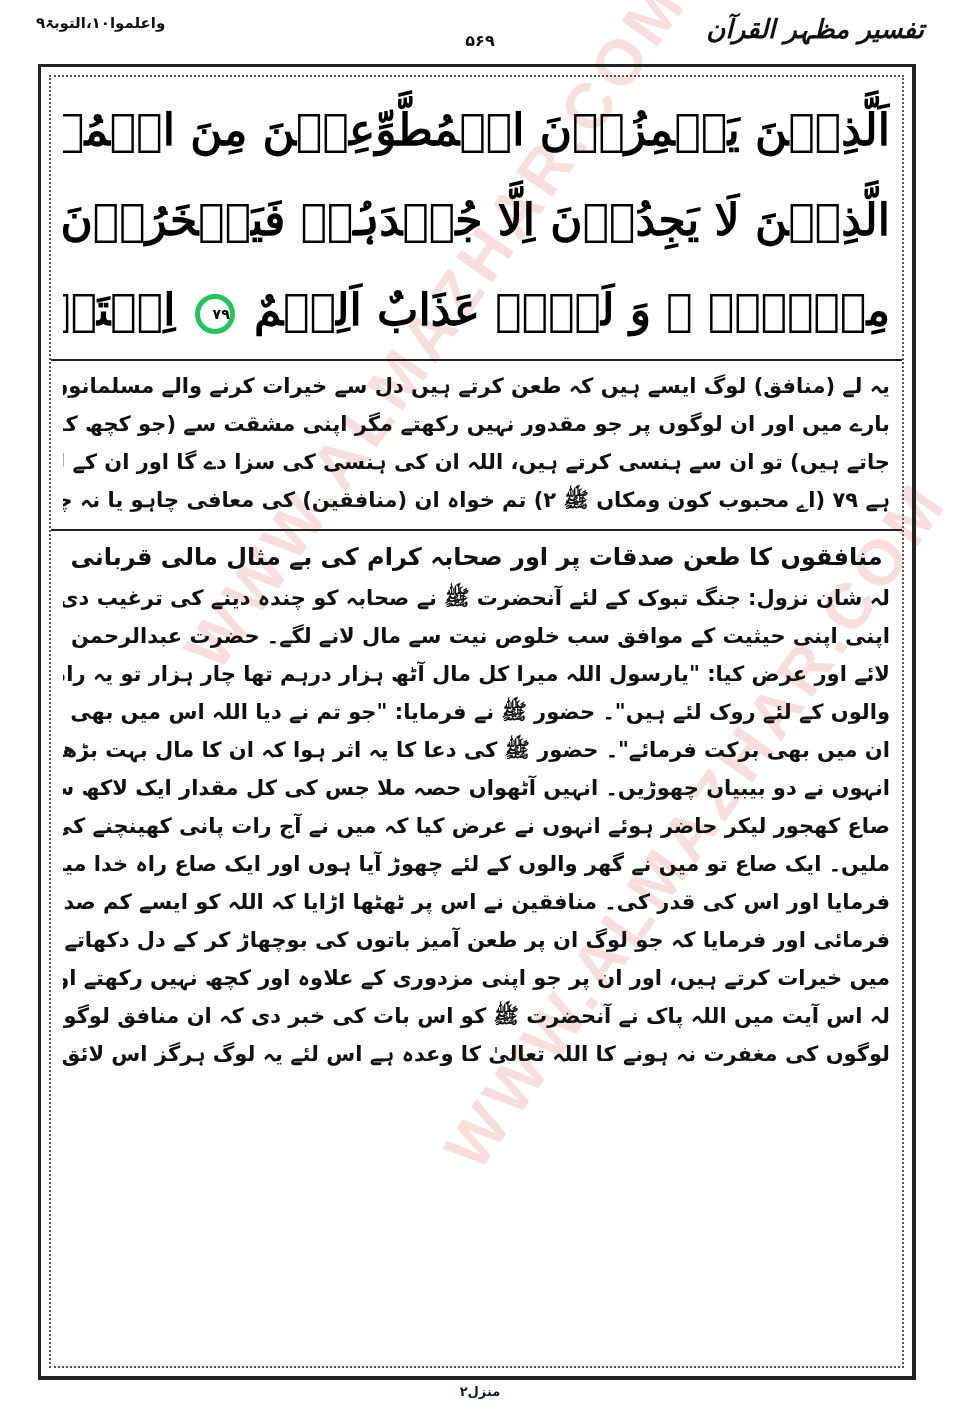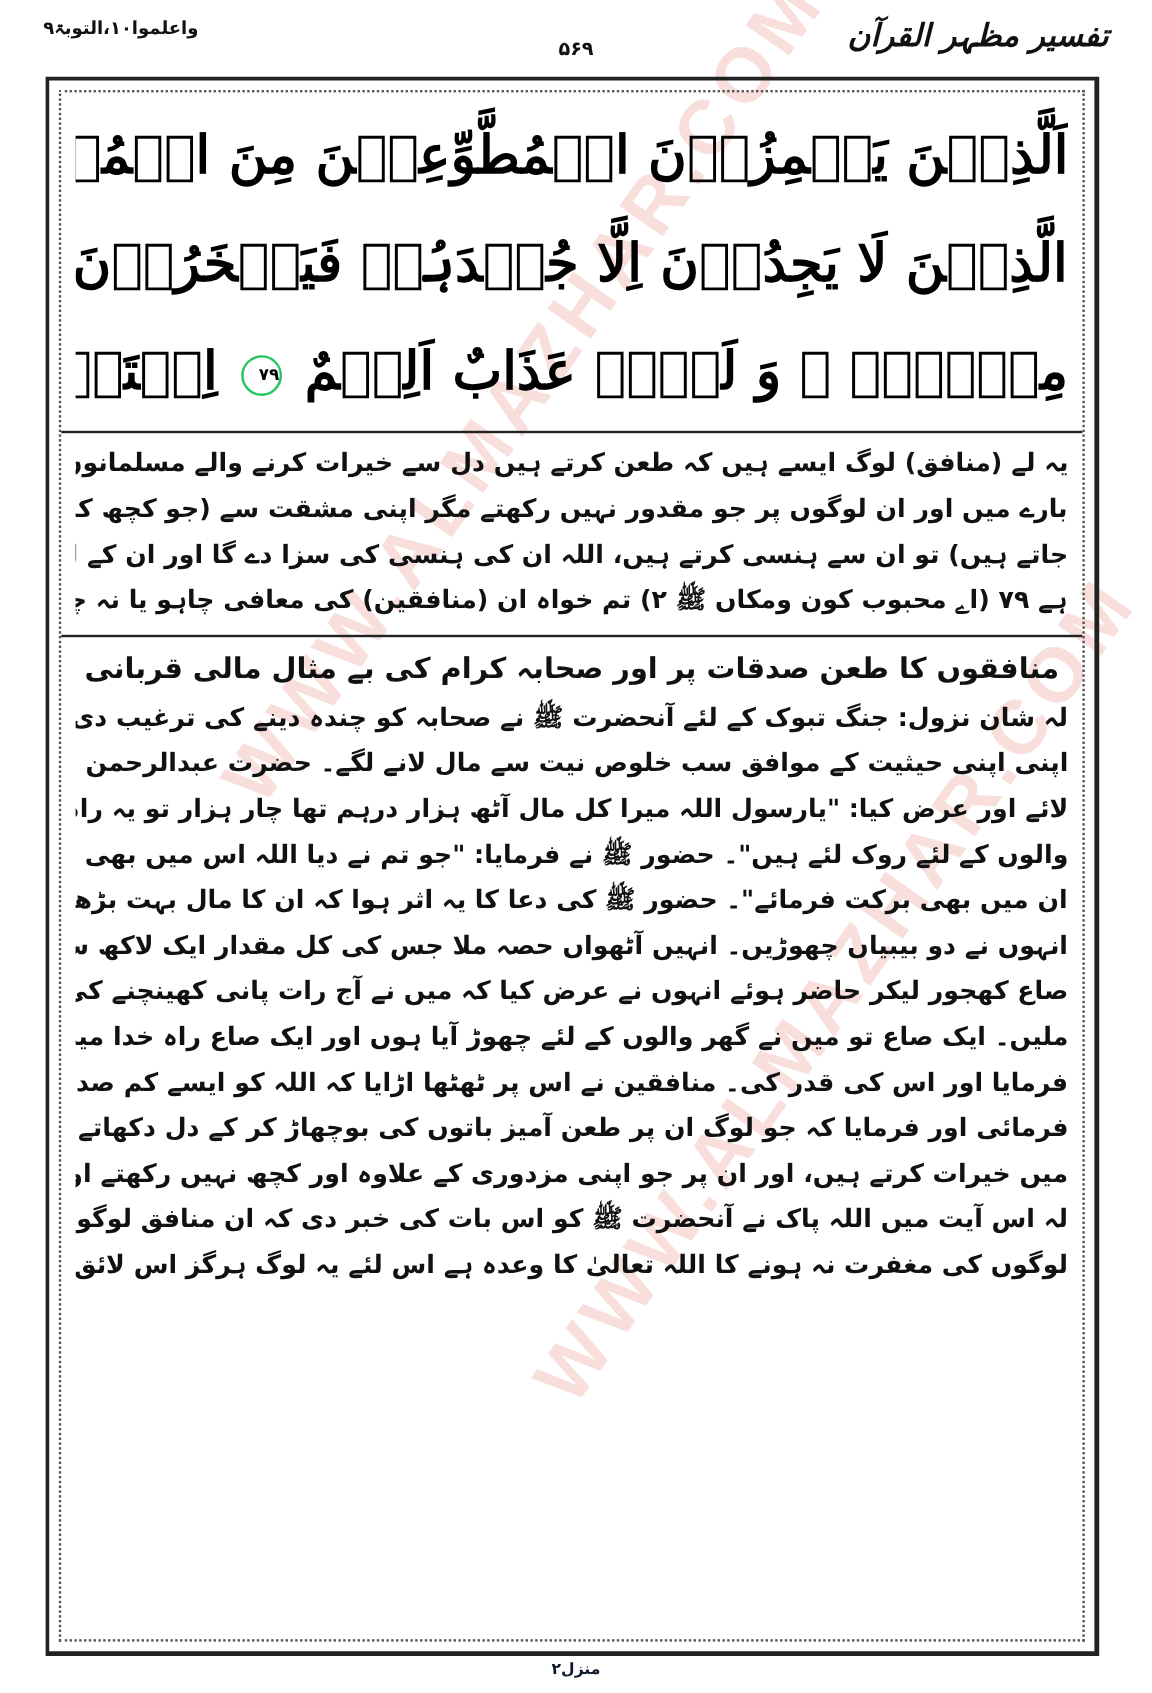--- a/index.html
+++ b/index.html
@@ -35,21 +35,21 @@
 
     .verse-block { padding: 8px 12px 4px 12px; }
     .verse-line {
       font-family: "DejaVu Serif", serif; font-weight: bold;
       font-size: 44px; line-height: 90px; height: 90px;
       text-align: justify; text-align-last: justify; white-space: nowrap;
       overflow: hidden; color: #000;
     }
     .ayah-mark {
       display: inline-block; width: 30px; height: 30px; border-radius: 50%;
-      border: 2px solid #22c55e; font-size: 14px; line-height: 30px;
+      border: 5px solid #22c55e; font-size: 14px; line-height: 30px;
       text-align: center; vertical-align: middle; font-weight: bold;
       font-family: "DejaVu Sans", sans-serif; margin: 0 4px;
     }
 
     .translation { padding: 6px 12px 10px 12px; }
     .body-line {
       font-family: "DejaVu Sans", sans-serif; font-weight: bold;
       font-size: 21px; line-height: 38px; height: 38px;
       text-align: justify; text-align-last: justify; white-space: nowrap;
       overflow: hidden; color: #111;

